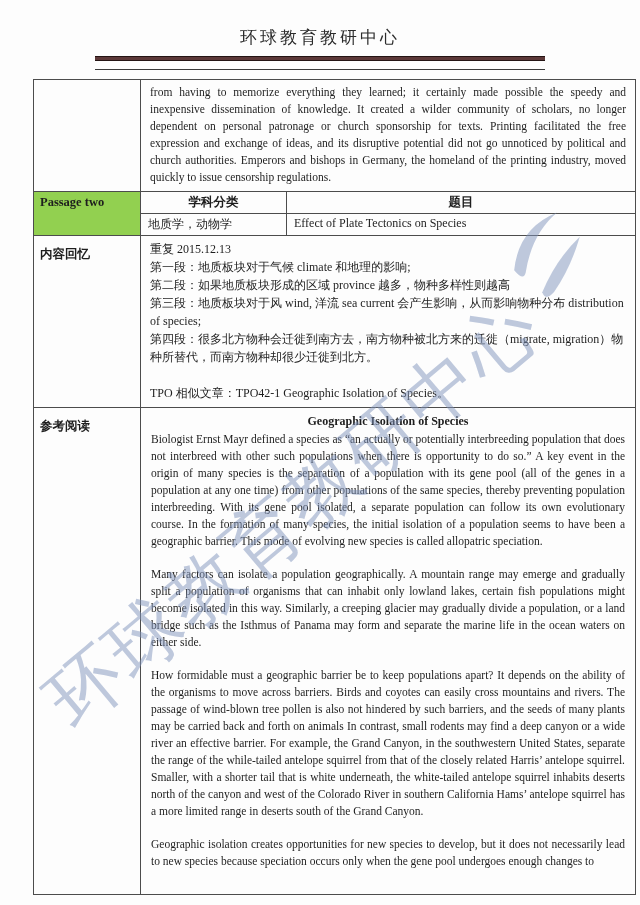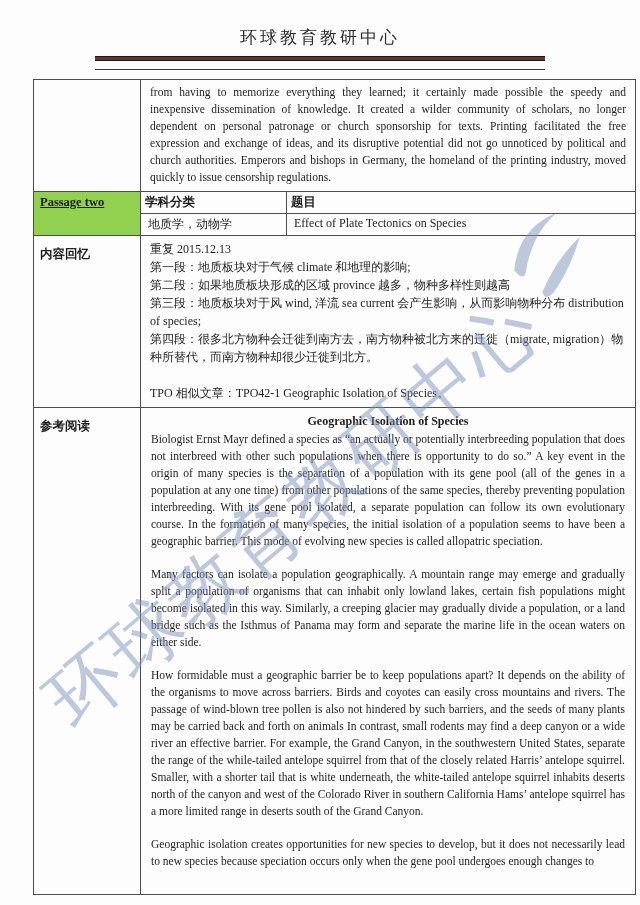--- a/index.html
+++ b/index.html
@@ -21,23 +21,22 @@
   table.doc{
     margin:9px 0 0 33px;width:602px;border-collapse:collapse;table-layout:fixed;border-radius:15px;
   }
   td{border:1px solid #4c4c4c;vertical-align:top;}
   col.c1{width:107px;} col.c2{width:146px;} col.c3{width:349px;}
   .text-cell{padding:4px 9px 5px 9px;}
   .justify{text-align:justify;font-size:11.5px;line-height:17px;}
   .green-cell{
     background:var(--green,#92d050);font-weight:bold;font-size:12.5px;
     padding:3px 6px;
-    text-decoration:underline;
   }
-  .hdr{font-weight:bold;font-size:12.5px;padding:2px 4px;height:16px;}
+  .hdr{font-weight:bold;text-align:center;font-size:12.5px;padding:2px 4px;height:16px;}
   .val{font-size:12px;padding:2px 7px;height:16px;margin-top:13px;}
   .label-cell{font-weight:bold;font-size:12.5px;padding:10px 6px;}
   .recall-line{font-size:12px;line-height:18px;min-height:18px;}
   .reading-cell{padding:5px 10px 6px 10px;}
   .reading-title{font-weight:bold;text-align:center;font-size:12px;line-height:17px;margin-bottom:1px;}
   .para{text-align:justify;font-size:11.5px;line-height:17px;margin:0 0 16px 0;}
   .para:last-child{margin-bottom:18px;}
   .row1-td{height:100px;}
   .recall-td{height:148px;}
   .reading-td{height:452px;}

